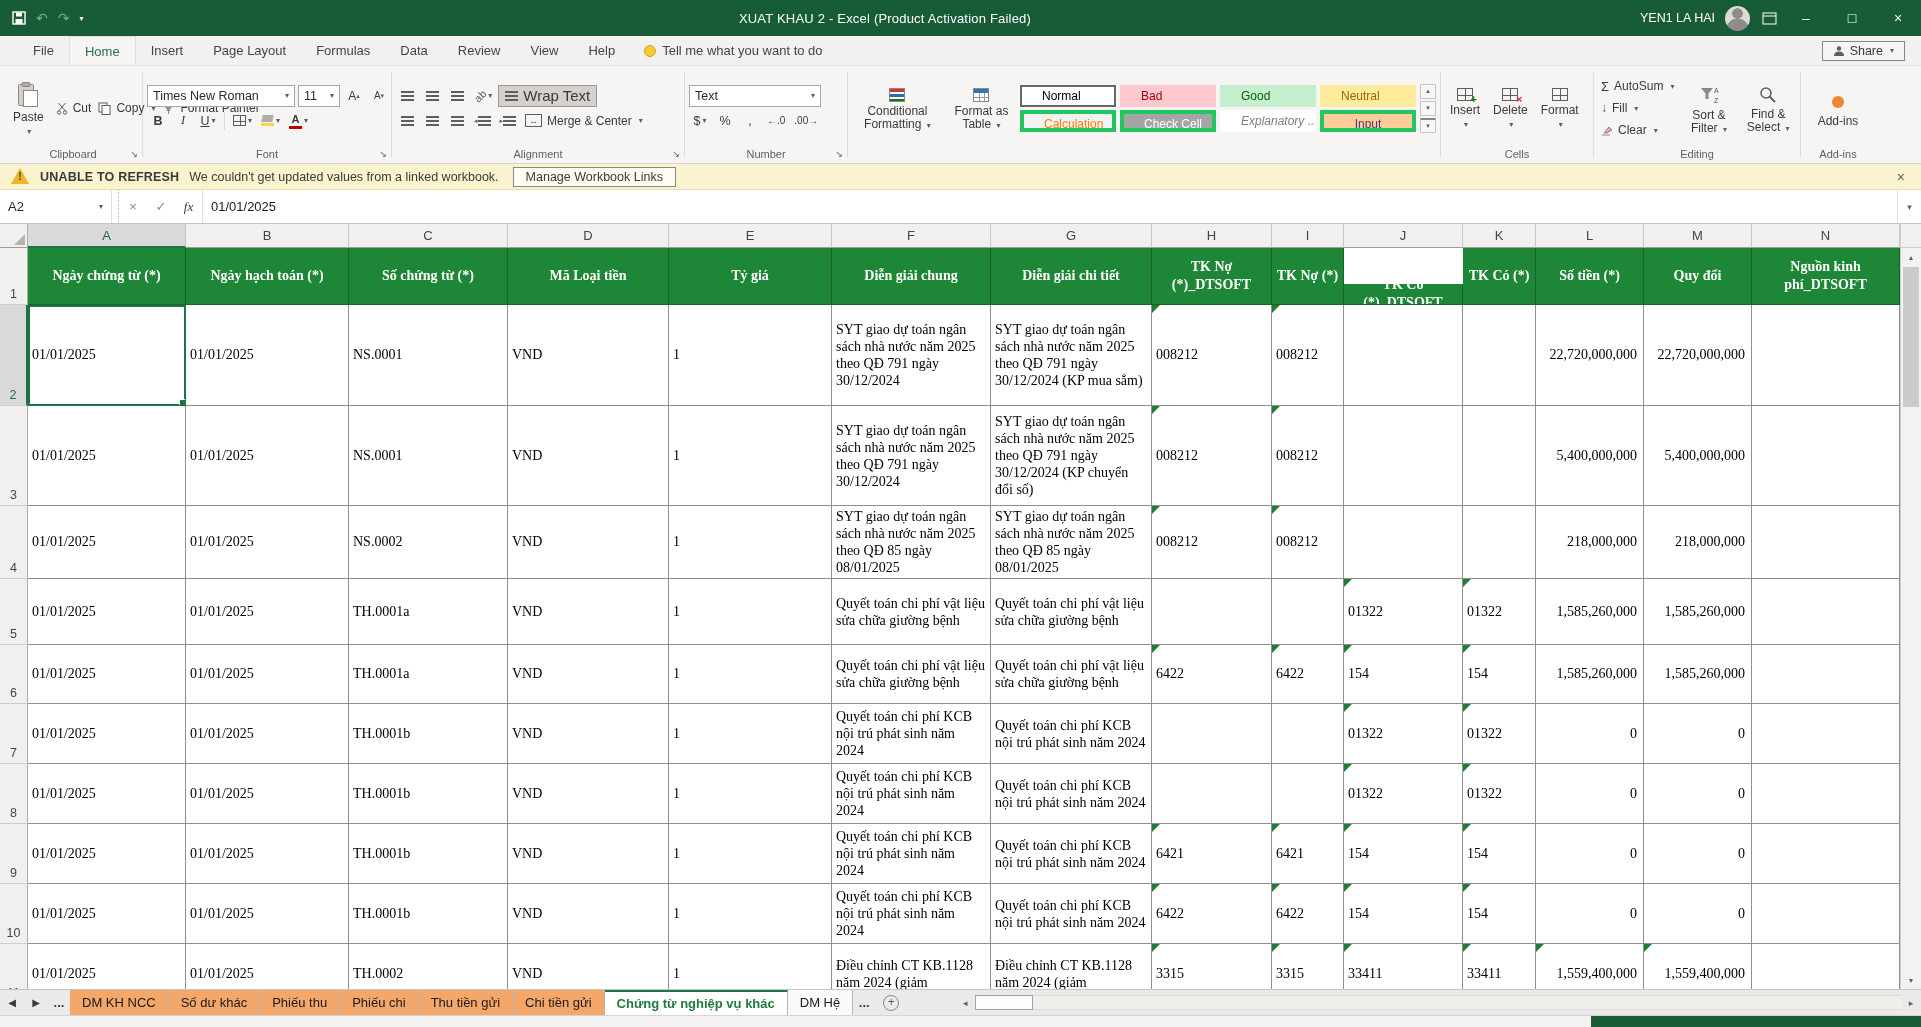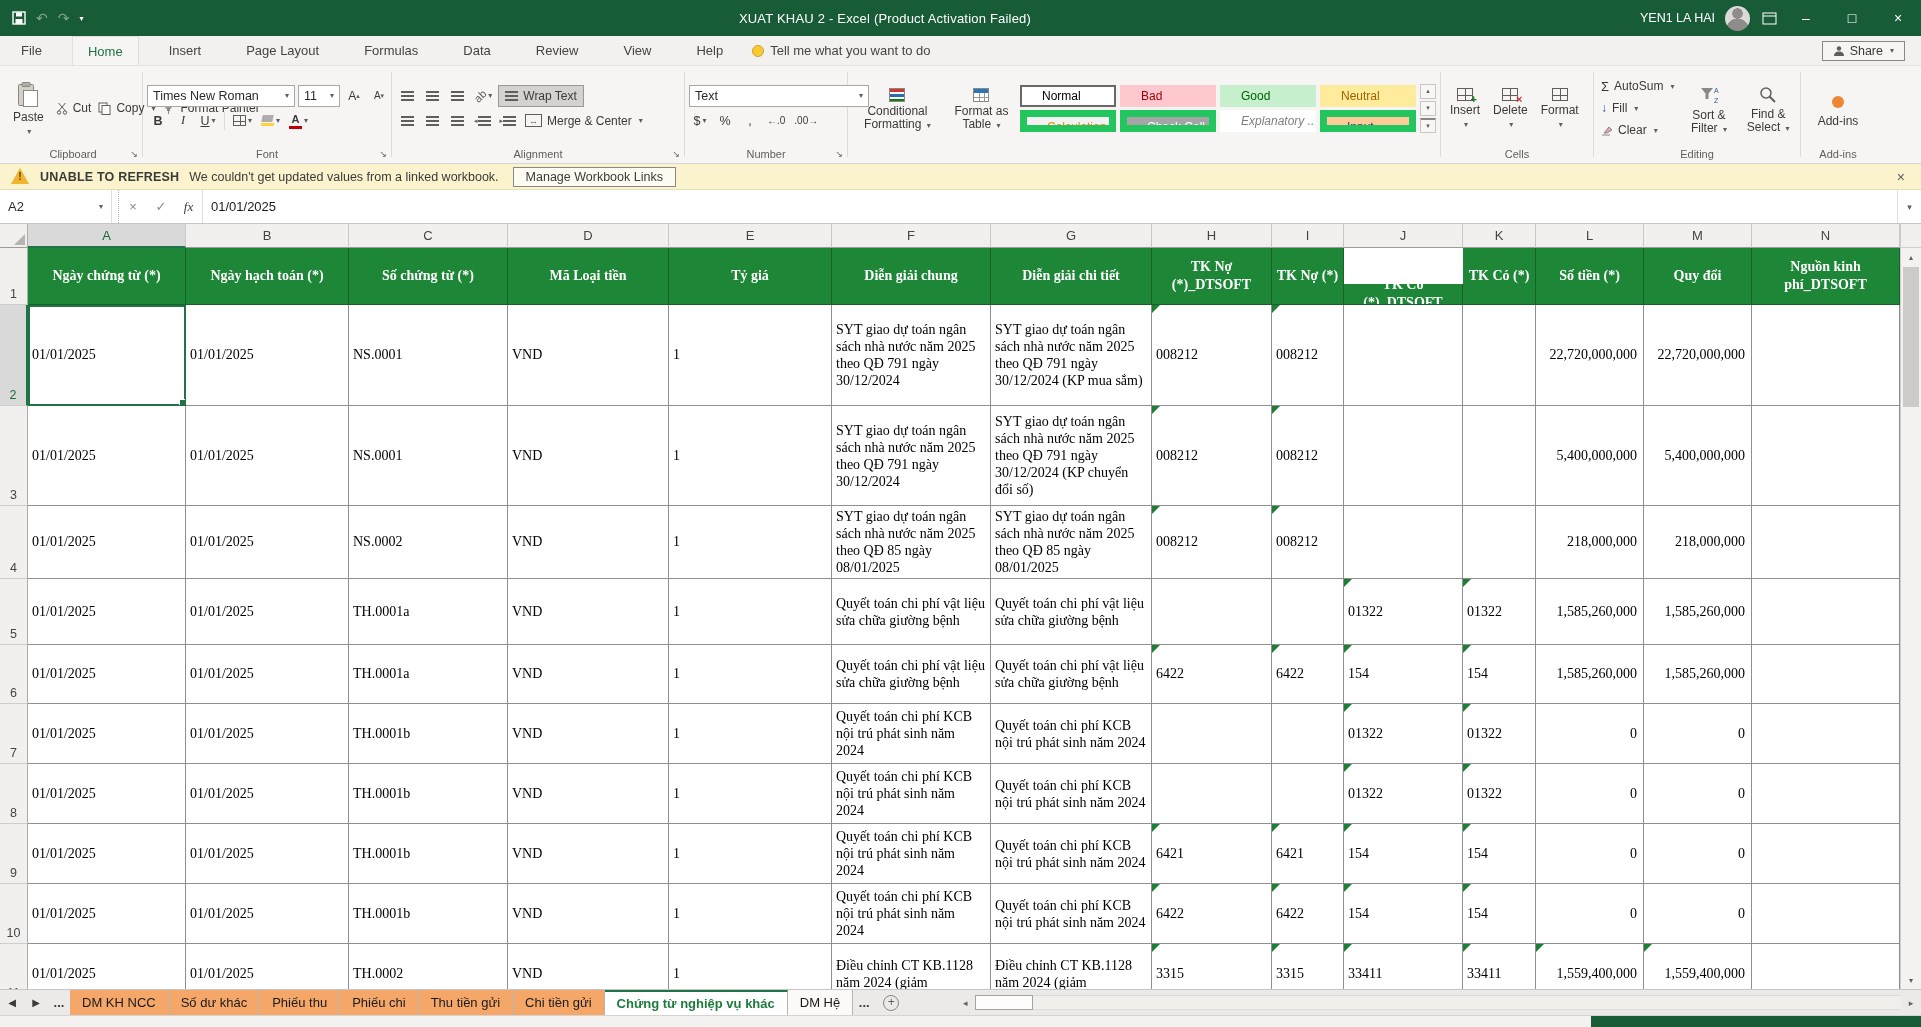--- a/index.html
+++ b/index.html
@@ -16,21 +16,21 @@
   .tb-right{display:flex;align-items:center;gap:0;flex:0 0 auto;}
   .tb-user{font-size:12.5px;margin-right:10px;}
   .avatar{width:25px;height:25px;border-radius:50%;margin-right:12px;background:
     radial-gradient(circle at 50% 30%,#8f8d8b 0 5px,transparent 5.5px),
     radial-gradient(circle at 50% 95%,#8f8d8b 0 11px,transparent 11.5px),#dcdad8;}
   .tb-ic{margin-right:6px;display:flex;align-items:center;}
   .wbtn{width:46px;height:36px;display:flex;align-items:center;justify-content:center;font-size:14px;color:#fff;}
 
   
   .menubar{height:30px;background:#f3f1ef;display:flex;align-items:center;flex:0 0 auto;border-bottom:1px solid #e5e3e1;}
-  .mtabs{display:flex;height:100%;align-items:stretch;padding-left:6px;gap:15px;}
+  .mtabs{display:flex;height:100%;align-items:stretch;padding-left:18px;}
   .mtab{display:flex;align-items:center;padding:0 15px;font-size:13px;color:#444;}
   .mtab.active{background:#f6f5f3;color:#217346;border:1px solid #e1dfdd;border-bottom:none;}
   .tellme{display:flex;align-items:center;gap:6px;font-size:13px;color:#454543;margin-left:14px;}
   .bulb{width:12px;height:12px;border-radius:50%;background:#fbca30;border:1px solid #c8a23b;display:inline-block;}
   .sharebtn{margin-left:auto;margin-right:16px;display:flex;align-items:center;gap:5px;border:1px solid #8a8886;
     padding:2px 10px;font-size:12.5px;color:#3b3a39;background:#f6f5f3;}
   .chev{font-size:8px;color:#605e5c;margin-left:2px;}
 
   
   .ribbon{height:98px;background:#f6f5f3;display:flex;align-items:stretch;flex:0 0 auto;border-bottom:1px solid #d8d6d4;padding-left:4px;}
@@ -57,33 +57,33 @@
     linear-gradient(#605e5c,#605e5c),linear-gradient(#605e5c,#605e5c);
     background-size:100% 1px,1px 100%;background-position:0 5px,6px 0;background-repeat:no-repeat;}
   .ic-grid.big{width:16px;height:13px;background-position:0 6px,7px 0;}
   .badge{position:absolute;right:-5px;bottom:-6px;font-size:11px;font-weight:bold;background:transparent;}
   .badge.plus{color:#107c10;}.badge.ex{color:#d13438;}
   .ic-stack{display:flex;flex-direction:column;align-items:center;}
   .underbar{display:block;width:13px;height:3px;margin-top:1px;}
   .ic-bucket{width:11px;height:7px;background:#b0aeac;transform:skewX(-12deg);}
   .ic-orient{font-size:11px;color:#605e5c;display:inline-block;transform:rotate(-45deg);}
   .ic-merge{width:17px;height:13px;border:1px solid #605e5c;font-size:9px;color:#605e5c;display:flex;align-items:center;justify-content:center;}
-  .wrapbtn{display:flex;align-items:center;gap:5px;font-size:12px;color:#3b3a39;height:22px;padding:0 6px;
+  .wrapbtn{display:flex;align-items:center;gap:5px;font-size:15px;color:#3b3a39;height:22px;padding:0 6px;
     background:#d4d1ce;border:1px solid #9a9896;}
   .ic-cf{width:16px;height:14px;border:1px solid #8a8886;background:
     linear-gradient(to bottom,#d13438 0 3px,#fff 3px 5px,#2b6cb0 5px 8px,#fff 8px 10px,#107c10 10px 13px);}
   .ic-ft{width:16px;height:14px;border:1px solid #8a8886;background-image:
     linear-gradient(#2e75b6,#2e75b6),linear-gradient(#9a9896,#9a9896),linear-gradient(#9a9896,#9a9896),linear-gradient(#9a9896,#9a9896);
     background-size:100% 4px,100% 1px,1px 100%,1px 100%;background-position:0 0,0 8px,5px 0,10px 0;background-repeat:no-repeat;background-color:#fff;}
   .styles-wrap{display:flex;align-items:center;gap:4px;}
   .gallery{display:grid;grid-template-columns:repeat(4,96px);gap:3px 4px;}
   .stile{width:96px;height:22px;line-height:20px;padding:0 20px;font-size:12px;border:1px solid transparent;
     overflow:hidden;white-space:nowrap;}
   .stile.sel{border:2px solid #6a6866;line-height:18px;}
-  .stile.brd{border:7px solid #22c55e;}
+  .stile.brd{border:4px solid #22c55e;text-align:center;}
   .stile.ital{font-style:italic;}
   .gal-arrows{display:flex;flex-direction:column;gap:2px;}
   .gal-btn{width:16px;height:15px;border:1px solid #c8c6c4;background:#f8f7f6;color:#605e5c;font-size:7px;
     display:flex;align-items:center;justify-content:center;}
   .cells-wrap{display:flex;gap:3px;}
   .ed-wrap{display:flex;gap:6px;align-items:center;}
   .ed-left{display:flex;flex-direction:column;gap:1px;}
   .sigma{font-size:13px;color:#3b3a39;}
   .si-g{font-size:12px;color:#2b579a;}
 
@@ -366,21 +366,21 @@
               <span class="chev">▾</span>
             </div>
         </div>
       </div>
       <div class="rg-label"><span>Alignment</span><span class="launcher">↘</span></div>
     </div>
     <div class="rsep"></div>
 
     <div class="rgroup" style="width:162px">
       <div class="rg-content col">
-        <div class="combo" style="width:180px">
+        <div class="combo" style="width:132px">
             <span>Text</span>
             <span class="chev">▾</span>
           </div>
         <div class="rrow">
           <div class="ibtn">
               <span>$</span>
               <span class="chev">▾</span>
             </div>
           <div class="ibtn">%</div>
           <div class="ibtn">,</div>

